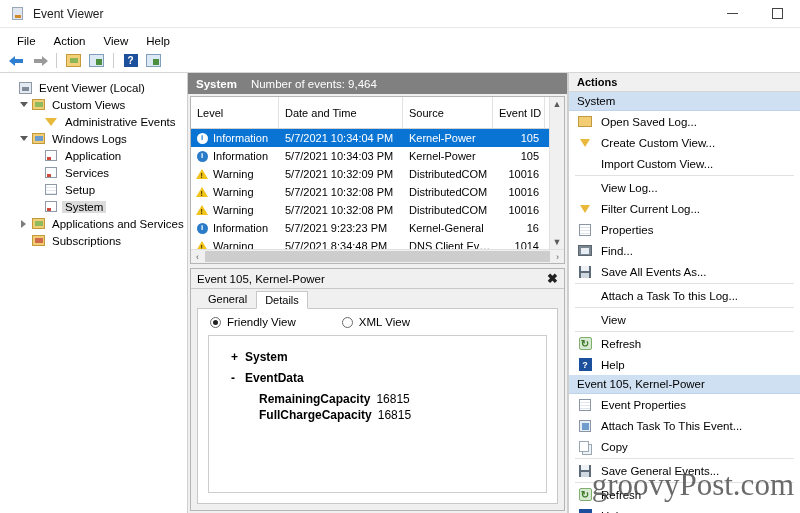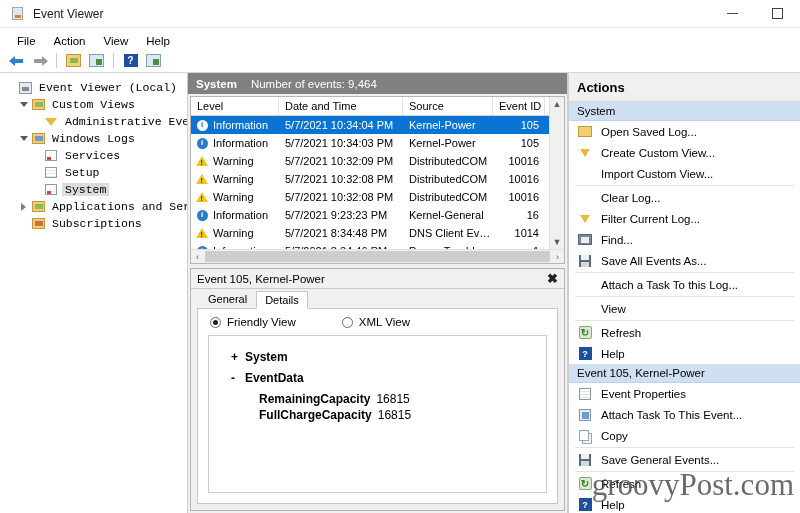--- a/index.html
+++ b/index.html
@@ -51,21 +51,21 @@
   .ico-box { width:15px; height:13px; background:#dce9f5; border:1px solid #7f9fbd; position:relative; }
   .ico-box:after{ content:""; position:absolute; right:1px; bottom:1px; width:6px; height:6px; background:#4c8f3e; }
   .ico-help { width:14px; height:13px; background:#1c4f9c; color:#fff; font-size:10px; font-weight:bold;
               display:flex; align-items:center; justify-content:center; }
 
   
   .panes { flex:1 1 auto; display:flex; min-height:0; background:#fff; }
 
   
   .tree { width:188px; flex:0 0 188px; background:#fff; padding:6px 0 0 4px; position:relative;
-          border-right:1px solid #cfcfcf; overflow:hidden;font-family:Liberation Mono, monospace; }
+          border-right:1px solid #cfcfcf; overflow:hidden; }
   .tnode { height:17px; display:flex; align-items:center; font-size:11.5px; white-space:nowrap; }
   .tw { width:13px; flex:0 0 13px; display:flex; align-items:center; justify-content:center;
         font-size:9px; color:#4a4a4a; }
   .tw .chev-d, .tw .chev-r { width:0;height:0; }
   .chev-d { border-left:4px solid transparent; border-right:4px solid transparent; border-top:5px solid #5a5a5a; }
   .chev-r { border-top:4px solid transparent; border-bottom:4px solid transparent; border-left:5px solid #7d7d7d; }
   .ti { width:16px; flex:0 0 16px; display:flex; align-items:center; justify-content:center; margin-right:3px; }
   .tlabel { padding:0 3px; }
   .tnode.sel .tlabel { background:#dcdcdc; }
   .ic-log { width:12px; height:11px; background:#fff; border:1px solid #8f9aa6; position:relative; }
@@ -82,21 +82,21 @@
   .ic-root:after{ content:""; position:absolute; left:2px; top:4px; width:7px; height:4px; background:#7f8b98; }
 
   
   .middle { flex:1 1 auto; min-width:0; display:flex; flex-direction:column; background:#f0f0f0;
             border-right:1px solid #cfcfcf; }
   .mhdr { height:21px; background:#808080; color:#fff; display:flex; align-items:center;
           padding-left:8px; font-size:11.5px; flex:0 0 auto; }
   .mhdr .b { font-weight:bold; margin-right:14px; }
   .listwrap { flex:0 0 168px; background:#fff; border:1px solid #b5b5b5; margin:2px 2px 0 2px;
               display:flex; flex-direction:column; overflow:hidden; }
-  .collhdr { height:19px; display:flex; background:#fff; border-bottom:1px solid #d2d2d2; flex:0 0 auto; }
+  .collhdr { height:32px; display:flex; background:#fff; border-bottom:1px solid #d2d2d2; flex:0 0 auto; }
   .ch { font-size:11px; display:flex; align-items:center; padding-left:6px; border-right:1px solid #e2e2e2; }
   .rows { flex:1 1 auto; position:relative; overflow:hidden; }
   .row { height:18px; display:flex; align-items:center; font-size:11px; white-space:nowrap; }
   .row.sel { background:#0a74d4; color:#fff; }
   .cell { padding-left:6px; overflow:hidden; text-overflow:ellipsis; }
   .cell.num { text-align:right; padding-right:6px; padding-left:0; }
   .lvlicon { width:14px; flex:0 0 14px; margin-left:4px; margin-right:2px; display:flex;
              align-items:center; justify-content:center; }
   .i-info { width:11px;height:11px;border-radius:50%; background:#2a7bc8; color:#fff; font-size:8px;
             font-weight:bold; display:flex; align-items:center; justify-content:center; line-height:1; }
@@ -133,22 +133,22 @@
   .drow { display:flex; align-items:baseline; font-size:12px; margin-bottom:7px; }
   .dsign { width:14px; flex:0 0 14px; font-weight:bold; }
   .dname { font-weight:bold; }
   .dchild { display:flex; align-items:baseline; font-size:12px; padding-left:28px; margin-bottom:2px; }
   .dkey { font-weight:bold; }
   .dval { margin-left:6px; }
 
   
   .actions { width:232px; flex:0 0 232px; background:#fff; display:flex; flex-direction:column;
              border-left:1px solid #cfcfcf; overflow:hidden; }
-  .ahdr { height:29px; background:#f0f0f0; border-bottom:1px solid #d5d5d5; display:flex;
-          align-items:center; padding-left:8px; font-weight:bold; font-size:13px; flex:0 0 auto; }
+  .ahdr { height:19px; background:#f0f0f0; border-bottom:1px solid #d5d5d5; display:flex;
+          align-items:center; padding-left:8px; font-weight:bold; font-size:11px; flex:0 0 auto; }
   .aband { height:19px; background:#cfe0f2; display:flex; align-items:center; padding-left:8px;
            font-size:11.5px; flex:0 0 auto; border-bottom:1px solid #bdd3ea; }
   .ai { height:21px; display:flex; align-items:center; font-size:11.5px; padding-left:8px; flex:0 0 auto; }
   .ai .ac { width:16px; flex:0 0 16px; margin-right:8px; display:flex; align-items:center; justify-content:center; }
   .ai .aspace { width:24px; flex:0 0 24px; }
   .adiv { height:1px; background:#e2e2e2; margin:1px 6px; flex:0 0 auto; }
   .a-open { width:14px;height:11px; background:#f2cd74; border:1px solid #c09a3c; }
   .a-funnel { width:0;height:0;border-left:5px solid transparent;border-right:5px solid transparent;border-top:8px solid #e8b93a; }
   .a-props { width:12px;height:12px;background:#fff;border:1px solid #8a96a3;
              background-image:linear-gradient(#fff 0 2px,#dfe6ee 2px 3px,#fff 3px 5px,#dfe6ee 5px 6px,#fff 6px 8px,#dfe6ee 8px 9px,#fff 9px); }
@@ -259,20 +259,27 @@
           <span class="ti">
             <span class="ic-fold b"></span>
           </span>
           <span class="tlabel">Windows Logs</span>
         </div>
         <div class="tnode" style="padding-left: 26px;">
           <span class="tw"></span>
           <span class="ti">
             <span class="ic-log"></span>
           </span>
+          <span class="tlabel">Application</span>
+        </div>
+        <div class="tnode" style="padding-left: 26px;">
+          <span class="tw"></span>
+          <span class="ti">
+            <span class="ic-log"></span>
+          </span>
           <span class="tlabel">Services</span>
         </div>
         <div class="tnode" style="padding-left: 26px;">
           <span class="tw"></span>
           <span class="ti">
             <span class="ic-log plain"></span>
           </span>
           <span class="tlabel">Setup</span>
         </div>
         <div class="tnode sel" style="padding-left: 26px;">
@@ -469,27 +476,33 @@
             </span>
             <span>Create Custom View...</span>
           </div>
           <div class="ai">
             <span class="aspace"></span>
             <span>Import Custom View...</span>
           </div>
           <div class="adiv"></div>
           <div class="ai">
             <span class="aspace"></span>
-            <span>Clear Log...</span>
+            <span>View Log...</span>
           </div>
           <div class="ai">
             <span class="ac">
               <span class="a-funnel"></span>
             </span>
             <span>Filter Current Log...</span>
+          </div>
+          <div class="ai">
+            <span class="ac">
+              <span class="a-props"></span>
+            </span>
+            <span>Properties</span>
           </div>
           <div class="ai">
             <span class="ac">
               <span class="a-find"></span>
             </span>
             <span>Find...</span>
           </div>
           <div class="ai">
             <span class="ac">
               <span class="a-save"></span>

